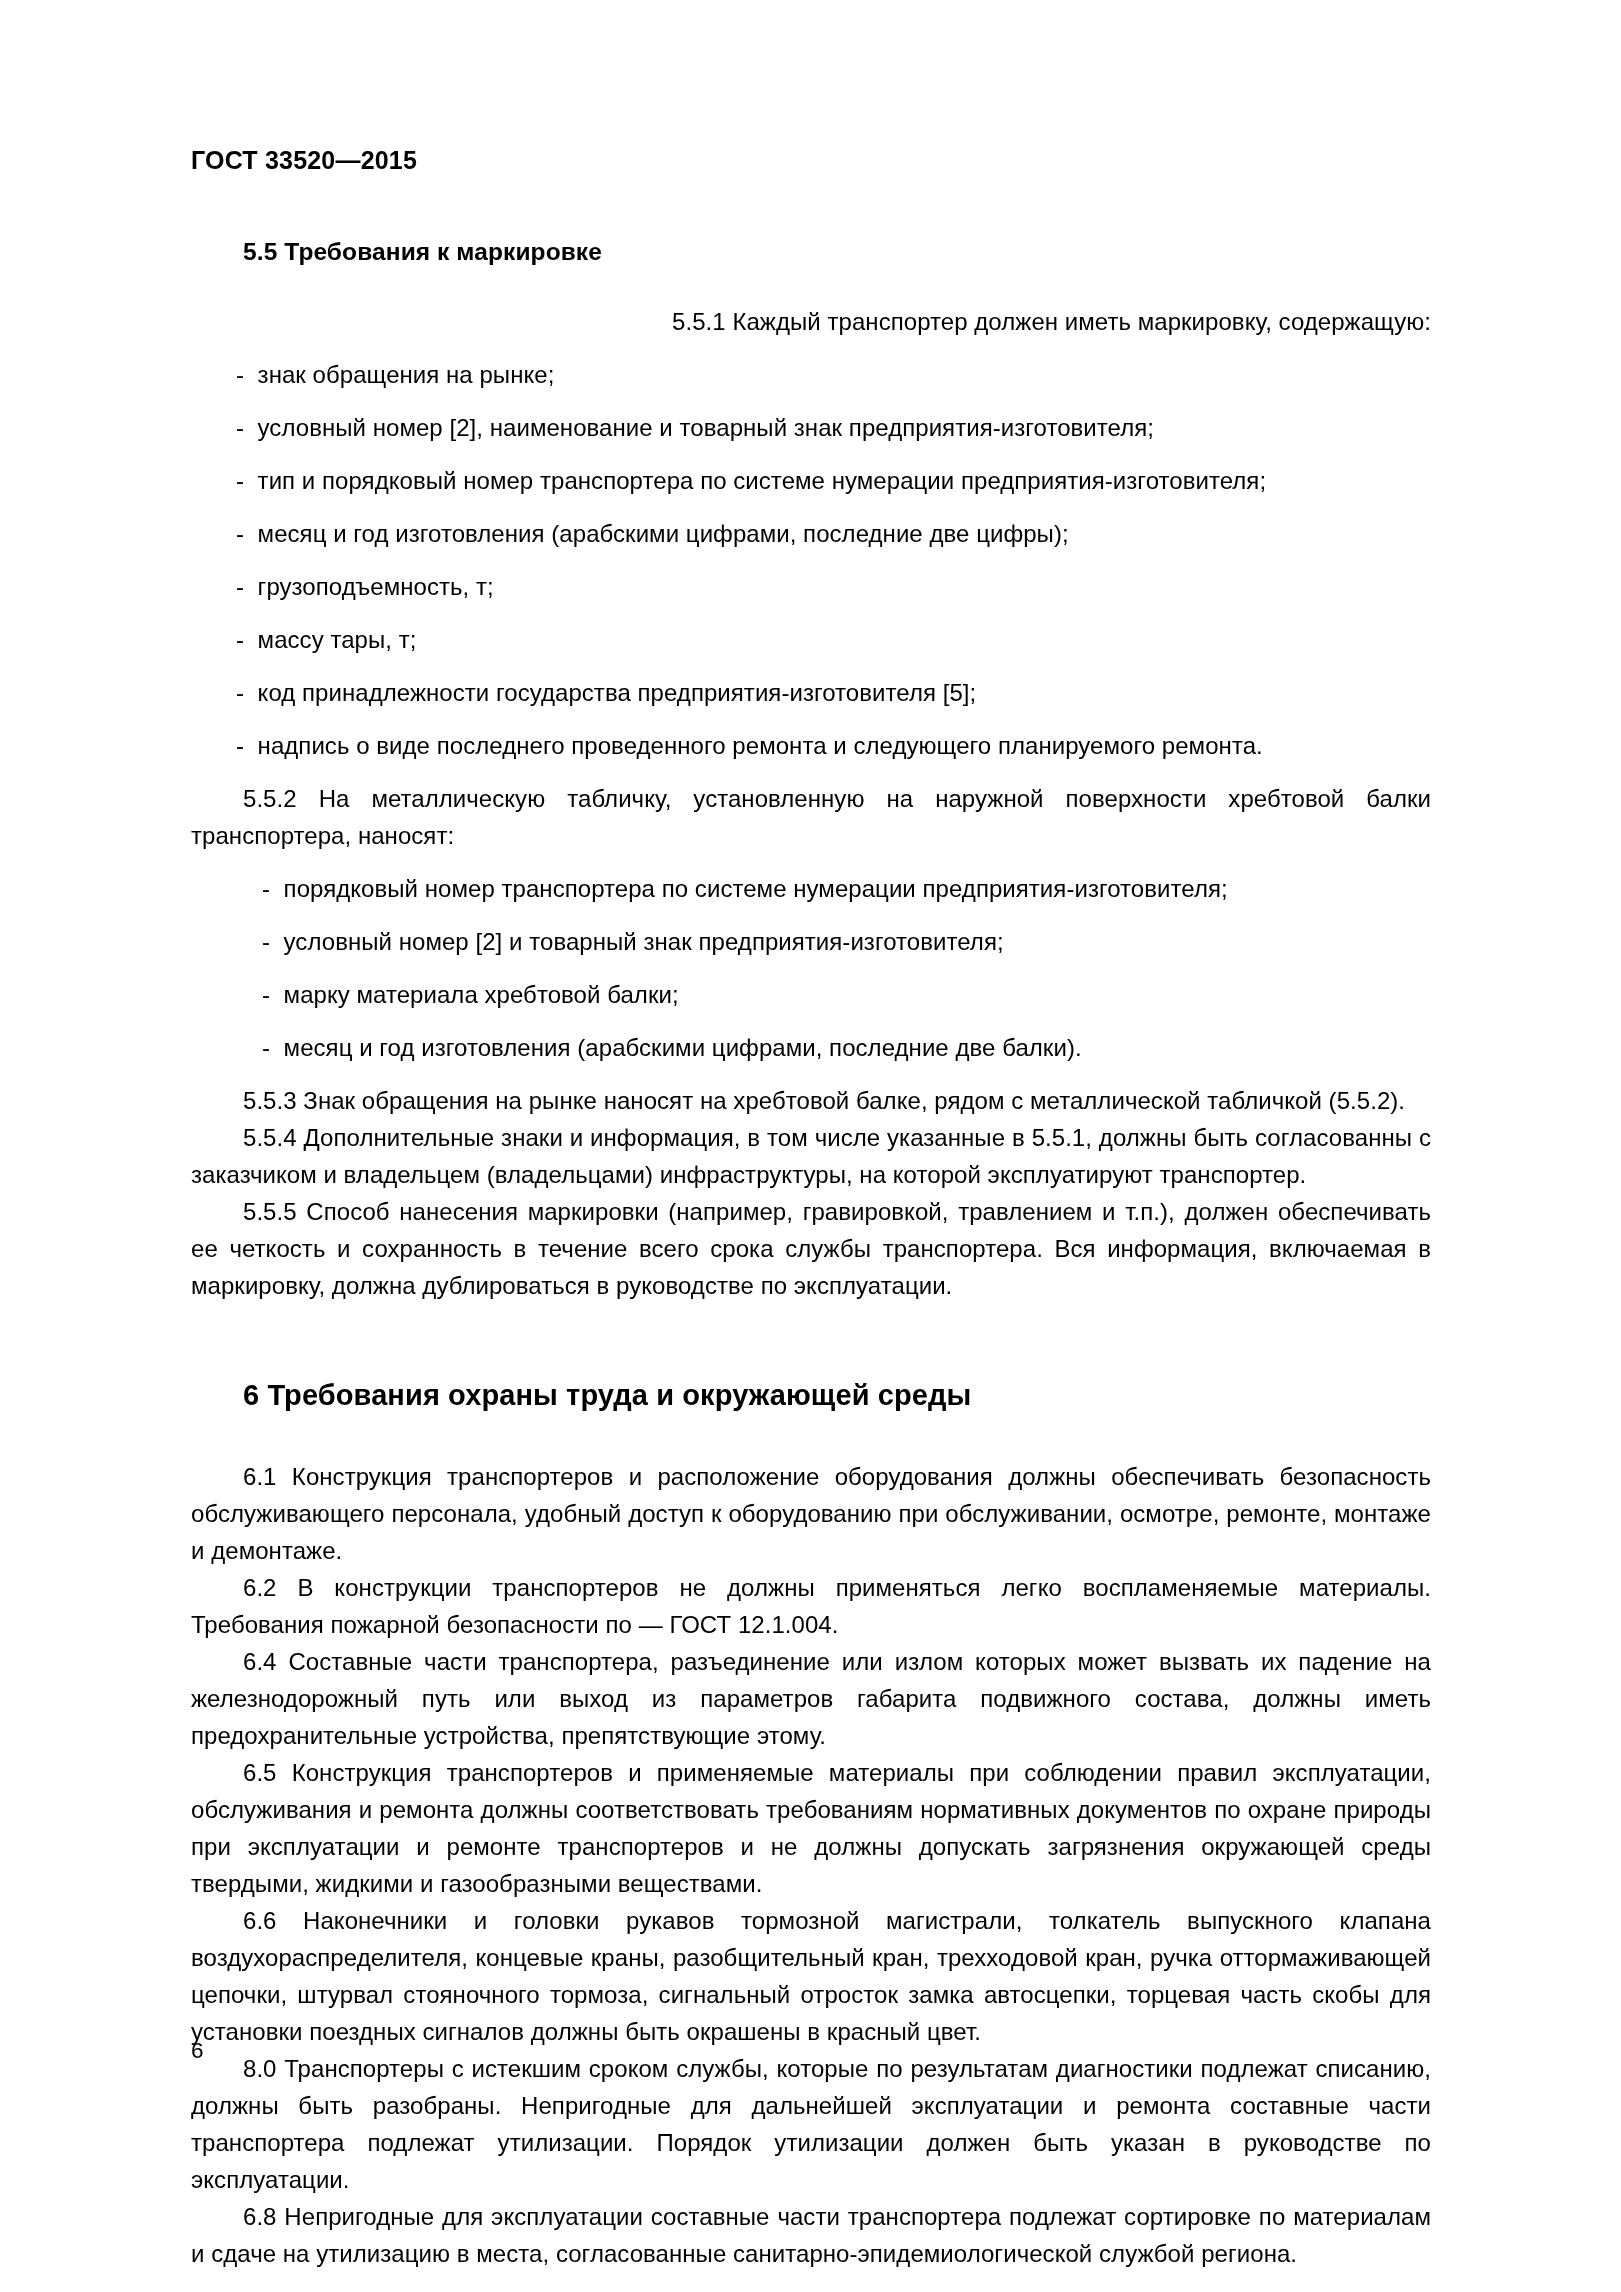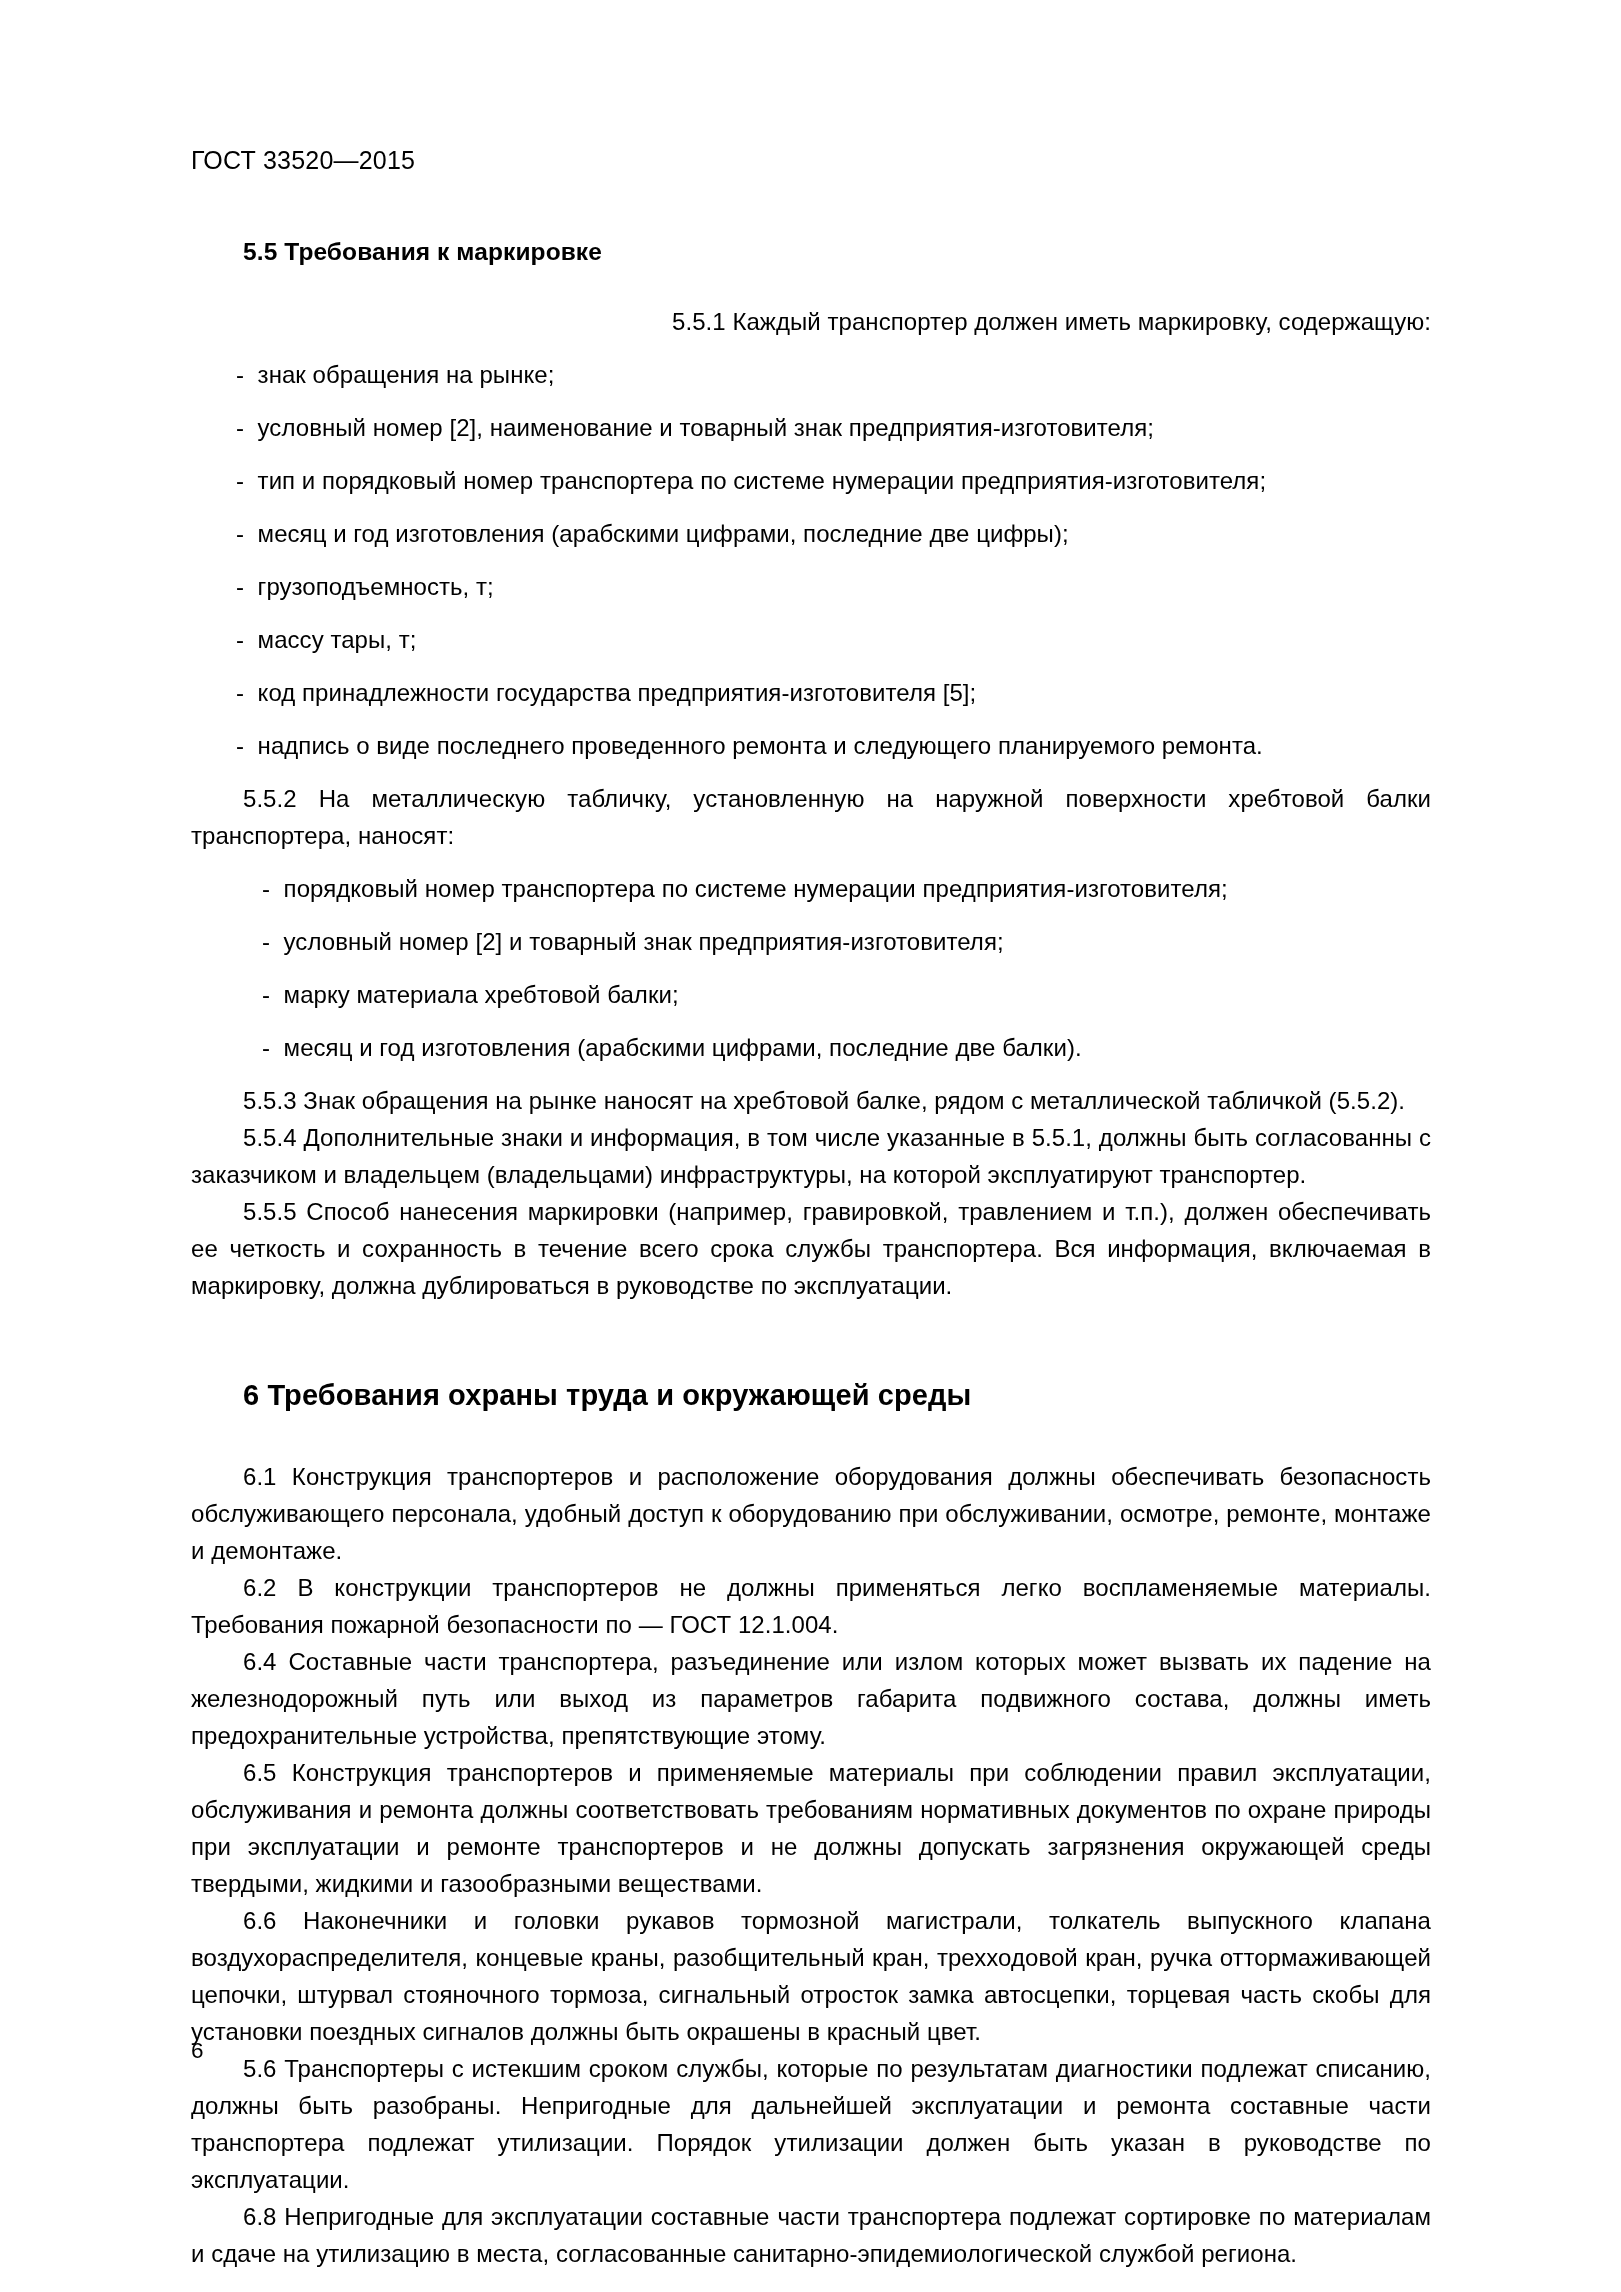--- a/index.html
+++ b/index.html
@@ -22,21 +22,21 @@
     box-sizing: border-box;
   }
   .content {
     position: absolute;
     left: 191px;
     top: 145px;
     width: 1240px;
   }
   .doc-header {
     font-size: 25px;
-    font-weight: normal;
+    font-weight: bold;
     letter-spacing: 0.2px;
     line-height: 1.2;
     margin: 0 0 0 0;
   }
   .body-area {
     margin-top: 61px;
     width: 1240px;
   }
   .sec-heading {
     font-size: 24.5px;
@@ -164,21 +164,21 @@
 
       <p class="para indent">6.2  В конструкции транспортеров не должны применяться легко воспламеняемые материалы. Требования пожарной безопасности по — ГОСТ 12.1.004.</p>
 
 
       <p class="para indent">6.4  Составные части транспортера, разъединение или излом которых может вызвать их падение на железнодорожный путь или выход из параметров габарита подвижного состава, должны иметь предохранительные устройства, препятствующие этому.</p>
 
       <p class="para indent">6.5  Конструкция транспортеров и применяемые материалы при соблюдении правил эксплуатации, обслуживания и ремонта должны соответствовать требованиям нормативных документов по охране природы при эксплуатации и ремонте транспортеров и не должны допускать загрязнения окружающей среды твердыми, жидкими и газообразными веществами.</p>
 
       <p class="para indent">6.6  Наконечники и головки рукавов тормозной магистрали, толкатель выпускного клапана воздухораспределителя, концевые краны, разобщительный кран, трехходовой кран, ручка оттормаживающей цепочки, штурвал стояночного тормоза, сигнальный отросток замка автосцепки, торцевая часть скобы для установки поездных сигналов должны быть окрашены в красный цвет.</p>
 
-      <p class="para indent">5.6  Транспортеры с истекшим сроком службы, которые по результатам диагностики подлежат списанию, должны быть разобраны. Непригодные для дальнейшей эксплуатации и ремонта составные части транспортера подлежат утилизации. Порядок утилизации должен быть указан в руководстве по эксплуатации.</p>
+      <p class="para indent">8.0  Транспортеры с истекшим сроком службы, которые по результатам диагностики подлежат списанию, должны быть разобраны. Непригодные для дальнейшей эксплуатации и ремонта составные части транспортера подлежат утилизации. Порядок утилизации должен быть указан в руководстве по эксплуатации.</p>
 
       <p class="para indent">6.8  Непригодные для эксплуатации составные части транспортера подлежат сортировке по материалам и сдаче на утилизацию в места, согласованные санитарно-эпидемиологической службой региона.</p>
 
     </div>
   </div>
 
   <div class="page-number">6</div>
 
 </div>
 

